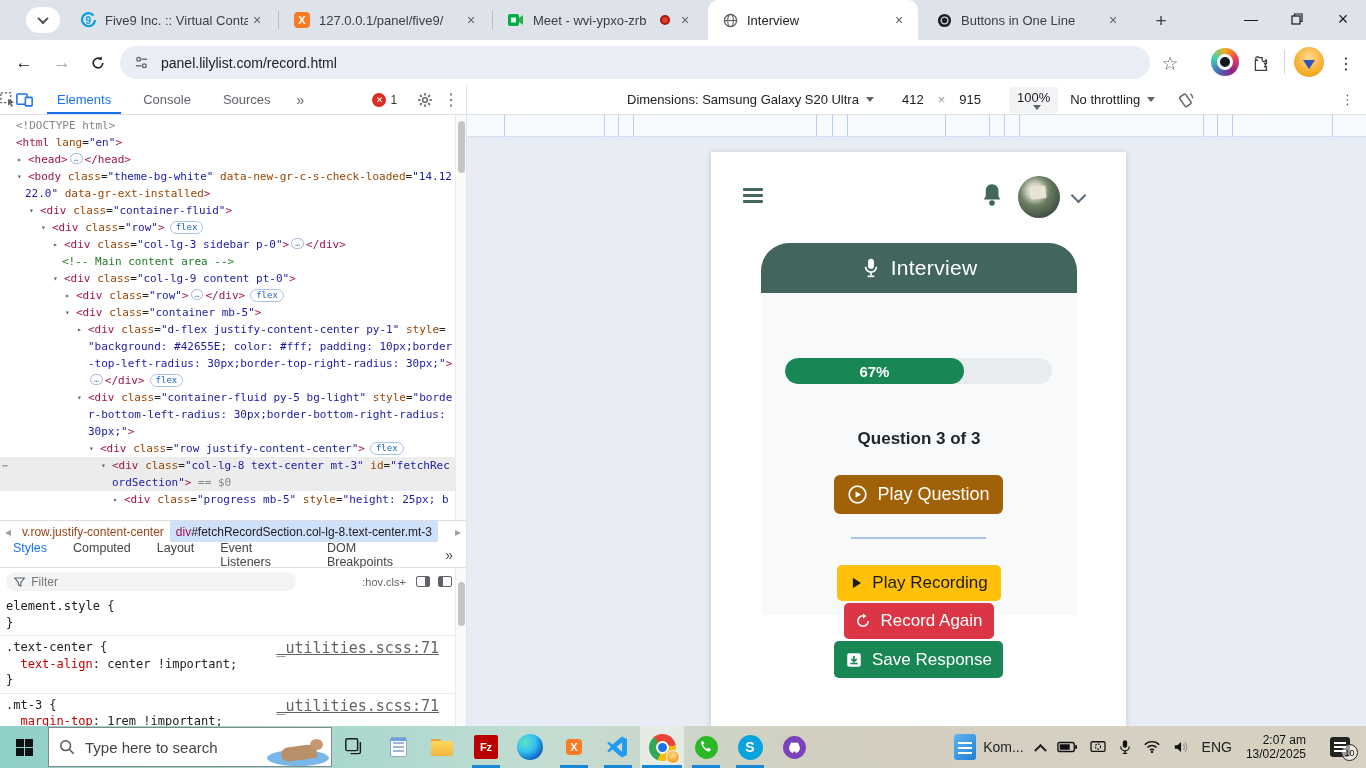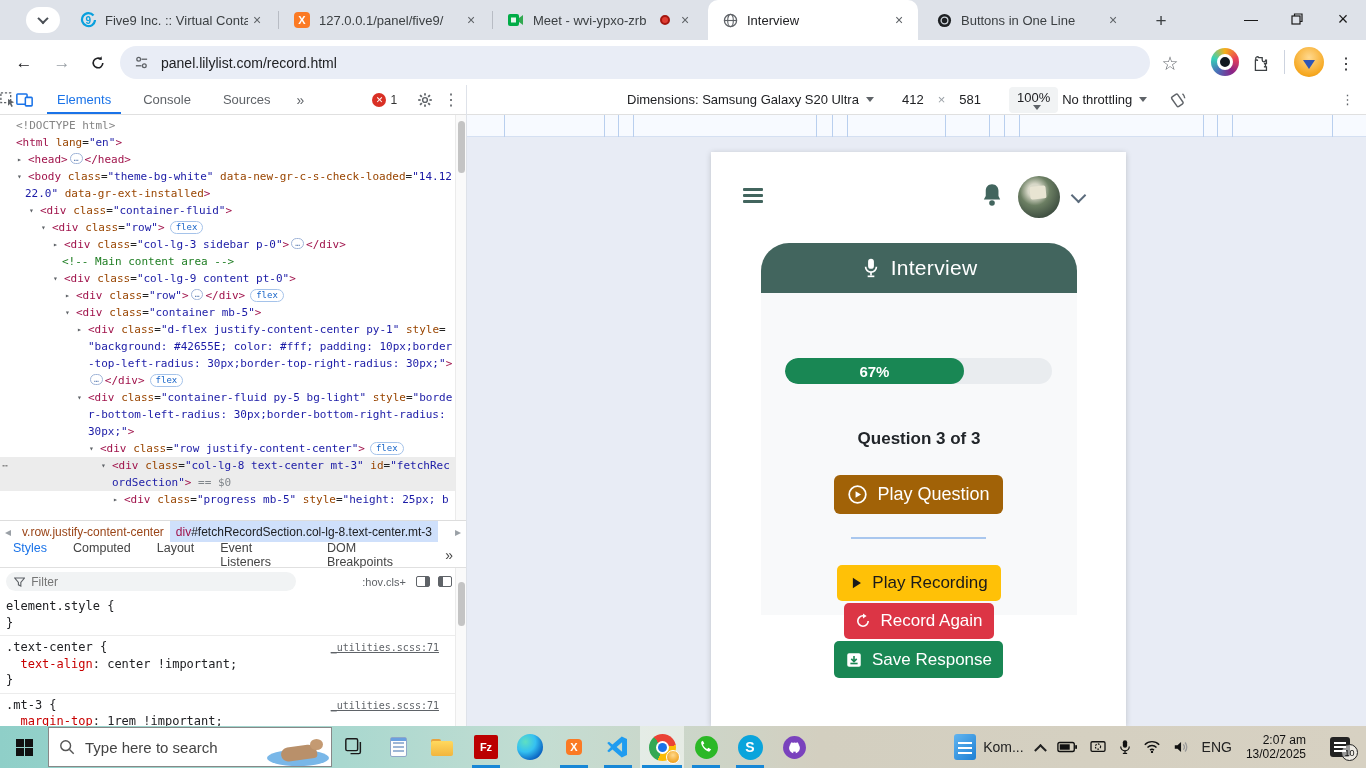--- a/index.html
+++ b/index.html
@@ -61,21 +61,21 @@
   .st-tab { font-size:12.5px; color:#444; padding:5px 6px; margin:0 7px; position:relative;}
   .st-tab.active { color:#1a73e8;}
   .st-tab.active::after { content:""; position:absolute; left:0; right:0; bottom:-1px; height:2.5px; background:#1a73e8;}
   #dt-filter { position:absolute; left:0; top:483px; width:466px; height:27px; display:flex; align-items:center; padding:0 6px; background:#fff;}
   .filterpill { width:290px; height:19px; background:#f1f3f4; border-radius:10px; display:flex; align-items:center; padding:0 8px; gap:6px;}
   .filterpill input { border:none; outline:none; background:transparent; font-size:12px; color:#333; width:100%;}
   .stctl { font-size:11px; color:#5f6368; margin-left:0;text-align:center;}
   #dt-rules { position:absolute; left:0; top:510px; width:455px; height:131px; overflow:hidden; font-family:"DejaVu Sans Mono", monospace; font-size:12px; color:#202124; background:#fff;}
   .rule { border-bottom:1px solid #ececec; padding:3px 4px 4px 6px; position:relative; line-height:16.5px;}
   .propname { color:#c80000; }
-  .rsrc { position:absolute; right:16px; top:4px; font-size:10px; color:#5f6368; text-decoration:underline;}
+  .rsrc { position:absolute; right:16px; top:4px; font-size:15px; color:#5f6368; text-decoration:underline;}
 
   
   #devbar { position:absolute; left:467px; top:85px; width:899px; height:30px; background:#fff; border-bottom:1px solid #e0e0e0; display:flex; align-items:center; font-size:13px; color:#202124;}
   .dd-arrow { display:inline-block; width:0; height:0; border-left:4.5px solid transparent; border-right:4.5px solid transparent; border-top:5px solid #5f6368; margin-left:7px; vertical-align:1px;}
   .zoompill { background:#f1f3f4; border-radius:4px; padding:3px 8px; }
 
   
   #viewport { position:absolute; left:467px; top:115px; width:899px; height:611px; background:#e8ecf5; overflow:hidden;}
   #mqbar { position:absolute; left:0; top:0; width:899px; height:22px; background:#f7faff; border-bottom:1px solid #d5e0f2;}
   .mqline { position:absolute; top:0; width:1px; height:22px; background:#b9cfee;}
@@ -376,26 +376,26 @@
       </div>
   </div>
 
   <div id="devbar">
     <div style="margin-left:160px; display:flex; align-items:center;">
       <span>Dimensions: Samsung Galaxy S20 Ultra</span>
         <span class="dd-arrow"></span>
     </div>
     <span style="margin-left:28px;">412</span>
     <span style="margin:0 14px; color:#9aa0a6;">×</span>
-    <span>581</span>
+    <span>915</span>
     <div class="zoompill" style="margin-left:28px; display:flex; align-items:center;flex-direction:column;">
       <span>100%</span>
         <span class="dd-arrow"></span>
     </div>
-    <div style="margin-left:4px; display:flex; align-items:center;">
+    <div style="margin-left:12px; display:flex; align-items:center;">
       <span>No throttling</span>
         <span class="dd-arrow"></span>
     </div>
     <div style="margin-left:22px;">
       <svg width="18" height="18" viewBox="0 0 20 20">
           <rect x="5" y="4" width="8" height="13" rx="1.5" transform="rotate(-35 9 10)" fill="none" stroke="#5f6368" stroke-width="1.6"></rect>
           <path d="M15 3 a7 7 0 0 1 2.5 5" fill="none" stroke="#5f6368" stroke-width="1.6"></path>
         </svg>
     </div>
     <div style="margin-left:auto; margin-right:12px; color:#5f6368;">⋮</div>

